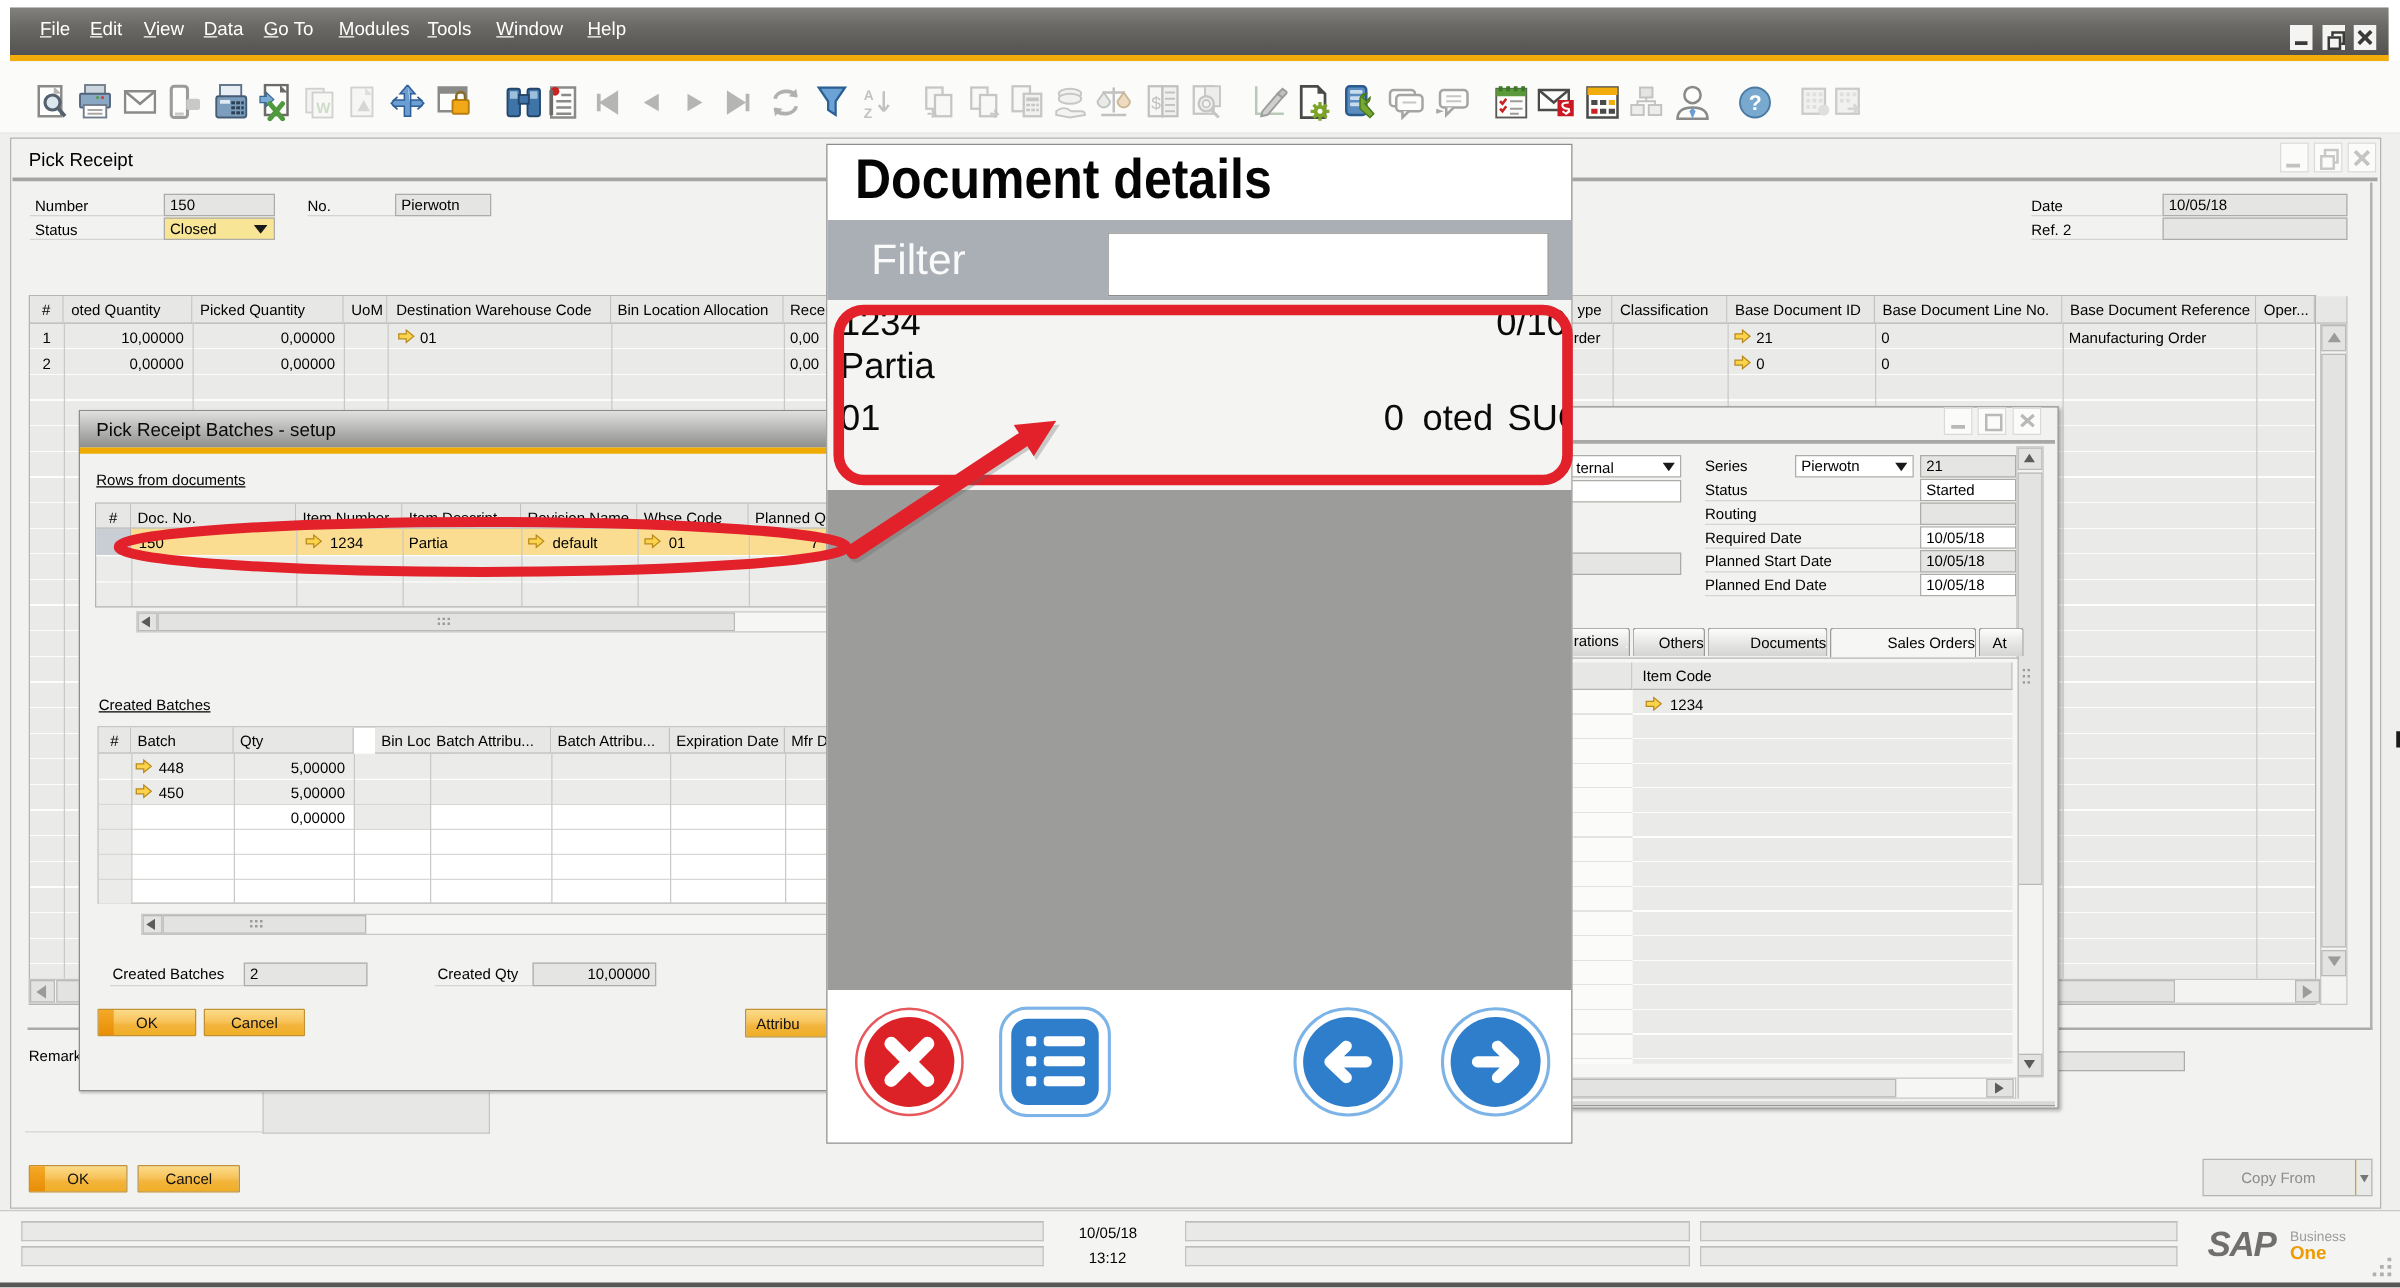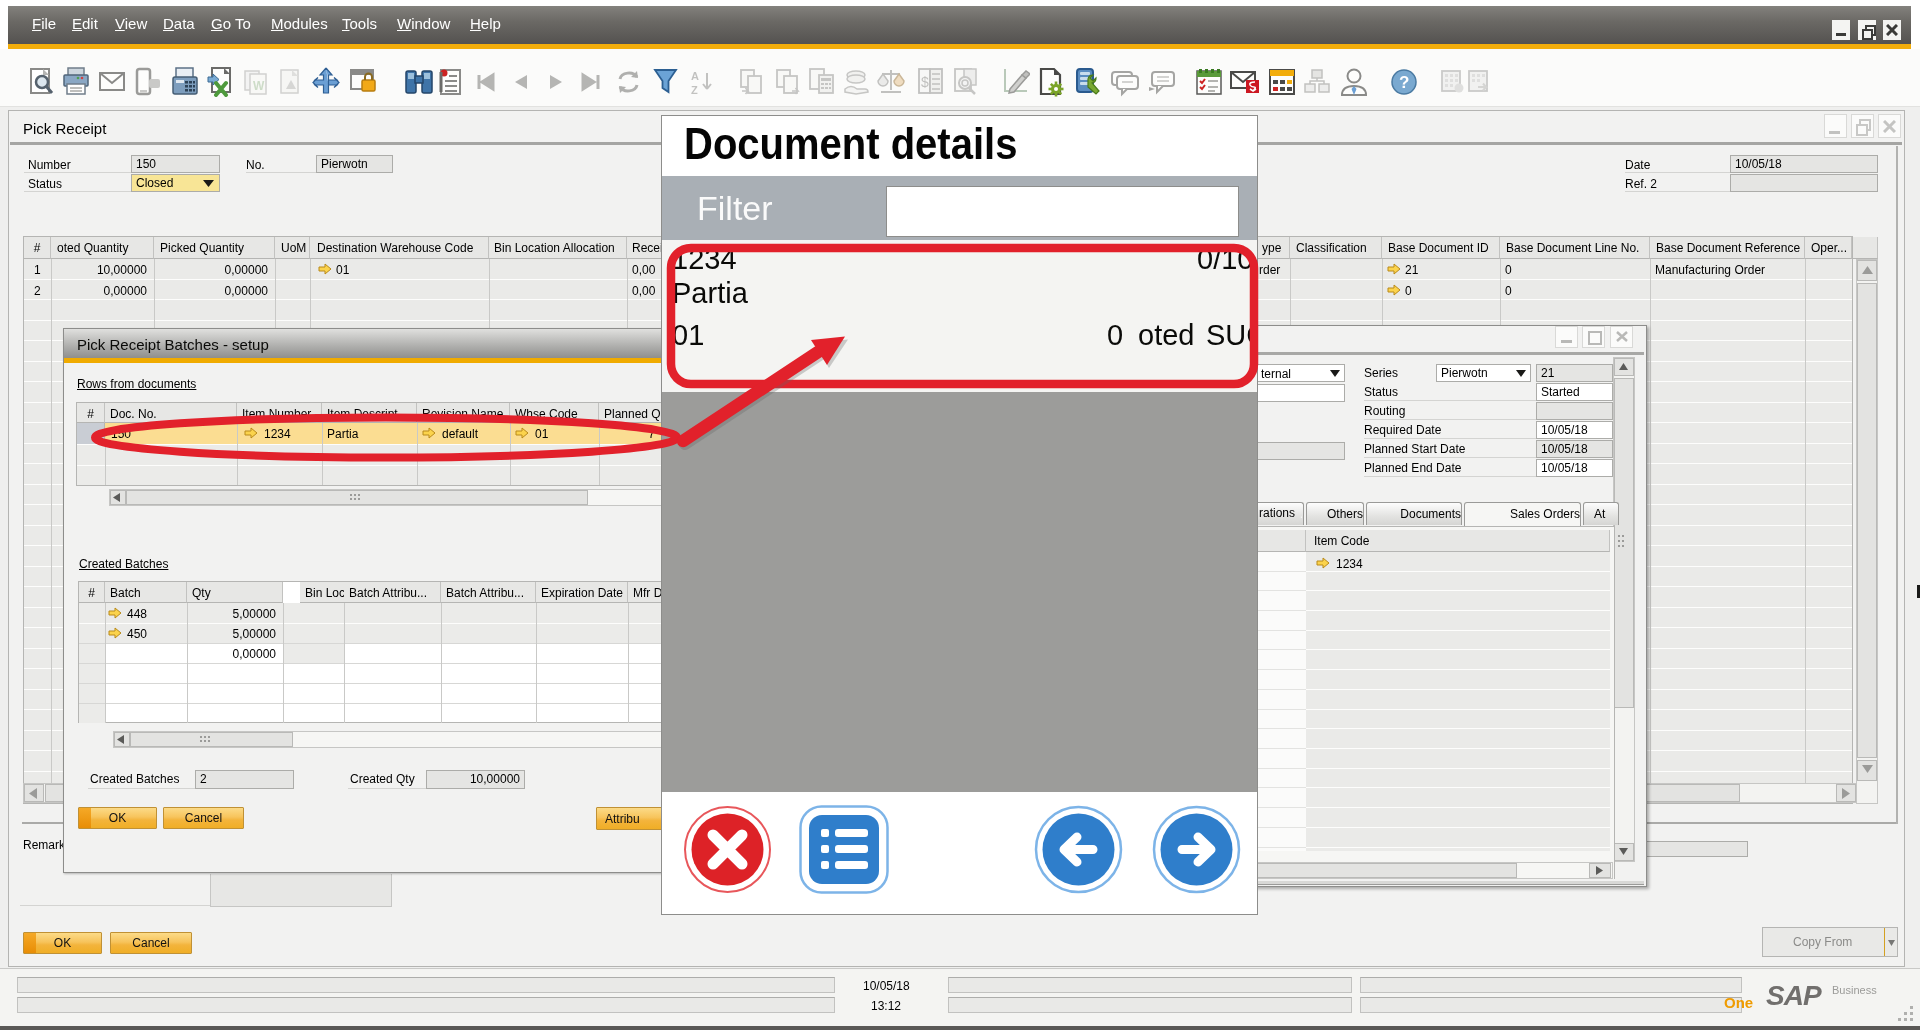--- a/index.html
+++ b/index.html
@@ -745,21 +745,21 @@
 <div class="sbox" style="left:17px;top:977px;width:818px;height:16px"></div>
 <div class="lbl" style="left:863px;top:979px">10/05/18</div>
 <div class="sbox" style="left:948px;top:977px;width:404px;height:16px"></div>
 <div class="sbox" style="left:1360px;top:977px;width:382px;height:16px"></div>
 <div class="sbox" style="left:17px;top:997px;width:818px;height:16px"></div>
 <div class="lbl" style="left:871px;top:999px">13:12</div>
 <div class="sbox" style="left:948px;top:997px;width:404px;height:16px"></div>
 <div class="sbox" style="left:1360px;top:997px;width:382px;height:16px"></div>
 <div class="a" style="left:1766px;top:980px;font-size:28px;font-weight:bold;font-style:italic;color:#716f6d;letter-spacing:-1px">SAP</div>
 <div class="a" style="left:1832px;top:984px;font-size:11px;color:#9b9b99">Business</div>
-<div class="a" style="left:1724px;top:994px;font-size:15px;font-weight:bold;color:#ef9b00">One</div>
+<div class="a" style="left:1832px;top:994px;font-size:15px;font-weight:bold;color:#ef9b00">One</div>
 <div class="a" style="left:0;top:1026px;width:1920px;height:4px;background:#5a5856"></div>
 <svg class="a" style="left:1898px;top:1006px" width="18" height="18">
     <g fill="#b0b0ae">
       <rect x="12" y="12" width="3" height="3"></rect>
       <rect x="12" y="6" width="3" height="3"></rect>
       <rect x="12" y="0" width="3" height="3"></rect>
       <rect x="6" y="6" width="3" height="3"></rect>
       <rect x="6" y="12" width="3" height="3"></rect>
       <rect x="0" y="12" width="3" height="3"></rect>
     </g>

